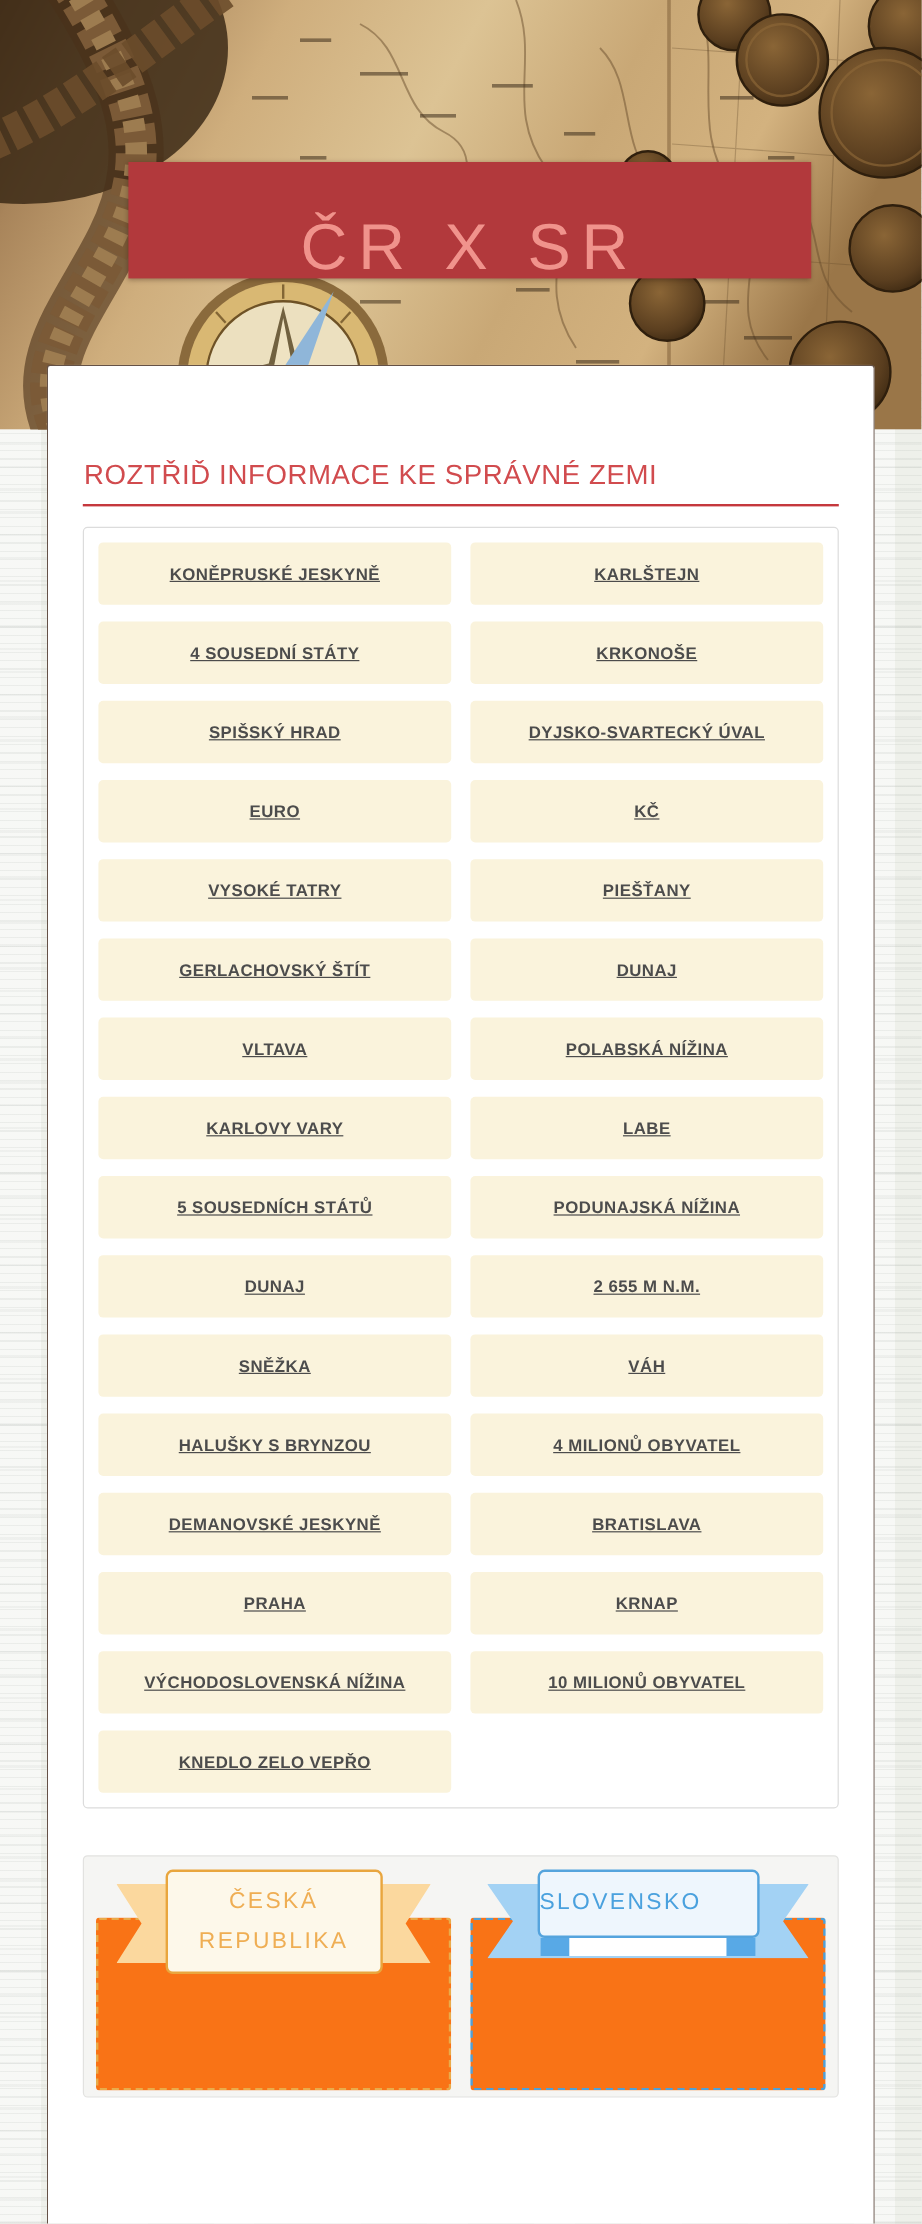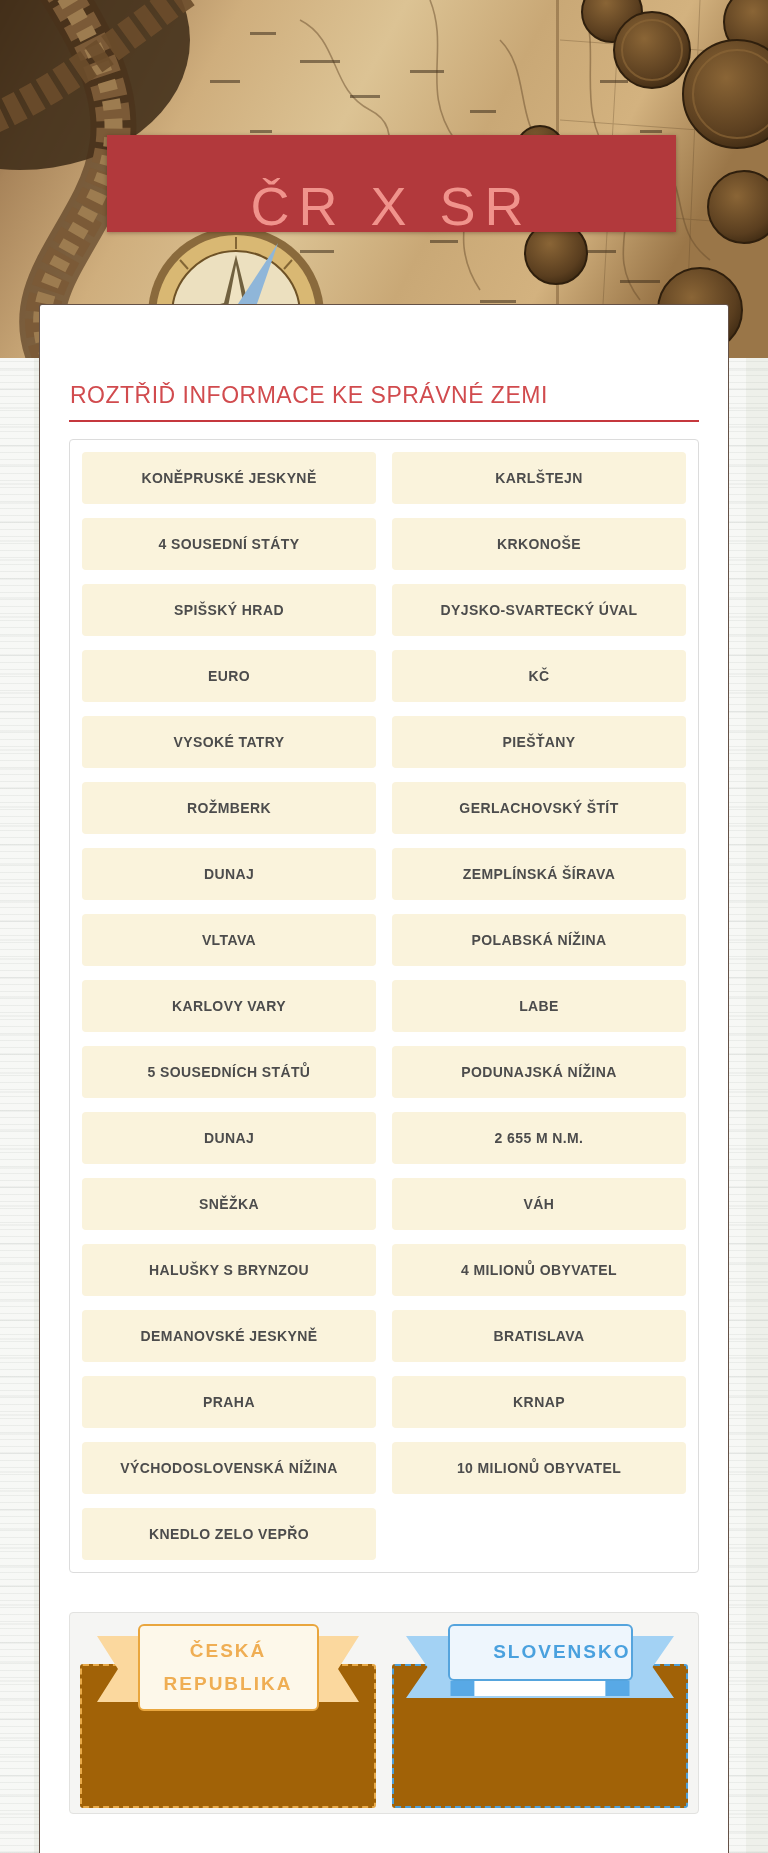--- a/index.html
+++ b/index.html
@@ -41,31 +41,31 @@
   .items-box{
     border:1px solid #dcdcdc;border-radius:4px;background:#fff;
     padding:12px 12px 12px 12px;
     display:grid;grid-template-columns:1fr 1fr;column-gap:16px;row-gap:14px;
   }
   .item{
     height:52px;background:#faf3dc;border:none;border-radius:4px;
     display:flex;align-items:center;justify-content:center;
     color:#4c4c4c;font-family:"Liberation Sans",sans-serif;
     font-size:14px;font-weight:700;letter-spacing:.4px;text-align:center;
-    cursor:grab;padding:0 8px;
+    cursor:grab;padding:0 8px;text-decoration:underline;
   }
 
   
   .drop-panel{
     margin-top:39px;height:202px;box-sizing:border-box;
     background:#f5f5f3;border:1px solid #e2e2e0;border-radius:4px;
     display:flex;gap:16px;padding:51px 10px 0 10px;position:relative;
   }
   .zone{flex:1;position:relative;height:144px;box-sizing:border-box;
-    background:#a16207;border-radius:3px;font-weight:bold;}
+    background:#f97316;border-radius:3px;}
   .zone.cz{border:2px dashed #e9ab4a;}
   .zone.sk{border:2px dashed #4fa0d8;}
 
   .ribbon{position:absolute;left:50%;transform:translateX(-50%);top:-42px;}
   .ribbon .band{
     position:absolute;top:12px;left:0;width:100%;height:66px;
     clip-path:polygon(0% 0%,100% 0%,92% 50%,100% 100%,0% 100%,8% 50%);
   }
   .cz .ribbon{width:262px;height:92px;}
   .cz .band{background:#fbd89e;}
@@ -73,21 +73,21 @@
     position:relative;margin:0 auto;width:181px;box-sizing:border-box;
     background:#fdf8ea;border:2px solid #e9a63e;border-radius:6px;
     padding:8px 4px;text-align:center;
     color:#efae54;font-size:19px;letter-spacing:2px;line-height:1.75;
   }
   .sk .ribbon{width:268px;height:80px;}
   .sk .band{background:#a3d2f4;height:62px;}
   .sk .label-box{
     position:relative;margin:0 auto;width:185px;box-sizing:border-box;
     background:#eef6fd;border:2px solid #55a4dd;border-radius:6px;
-    padding:15px 0;text-align:right;
+    padding:15px 0;text-align:left;
     color:#4aa1de;font-size:19px;letter-spacing:2px;line-height:1.2;z-index:3;
   }
   .sk .tail{
     position:absolute;top:57px;left:50%;transform:translateX(-50%);
     width:179px;height:15px;display:flex;z-index:2;
   }
   .sk .tail .fold{width:24px;background:#58a9e6;}
   .sk .tail .mid{flex:1;background:#ffffff;}
 </style>
 </head>
@@ -197,24 +197,22 @@
       <button class="item">KONĚPRUSKÉ JESKYNĚ</button>
       <button class="item">KARLŠTEJN</button>
       <button class="item">4 SOUSEDNÍ STÁTY</button>
       <button class="item">KRKONOŠE</button>
       <button class="item">SPIŠSKÝ HRAD</button>
       <button class="item">DYJSKO-SVARTECKÝ ÚVAL</button>
       <button class="item">EURO</button>
       <button class="item">KČ</button>
       <button class="item">VYSOKÉ TATRY</button>
       <button class="item">PIEŠŤANY</button>
-      <button class="item">ROŽMBERK</button>
       <button class="item">GERLACHOVSKÝ ŠTÍT</button>
       <button class="item">DUNAJ</button>
-      <button class="item">ZEMPLÍNSKÁ ŠÍRAVA</button>
       <button class="item">VLTAVA</button>
       <button class="item">POLABSKÁ NÍŽINA</button>
       <button class="item">KARLOVY VARY</button>
       <button class="item">LABE</button>
       <button class="item">5 SOUSEDNÍCH STÁTŮ</button>
       <button class="item">PODUNAJSKÁ NÍŽINA</button>
       <button class="item">DUNAJ</button>
       <button class="item">2 655 M N.M.</button>
       <button class="item">SNĚŽKA</button>
       <button class="item">VÁH</button>

